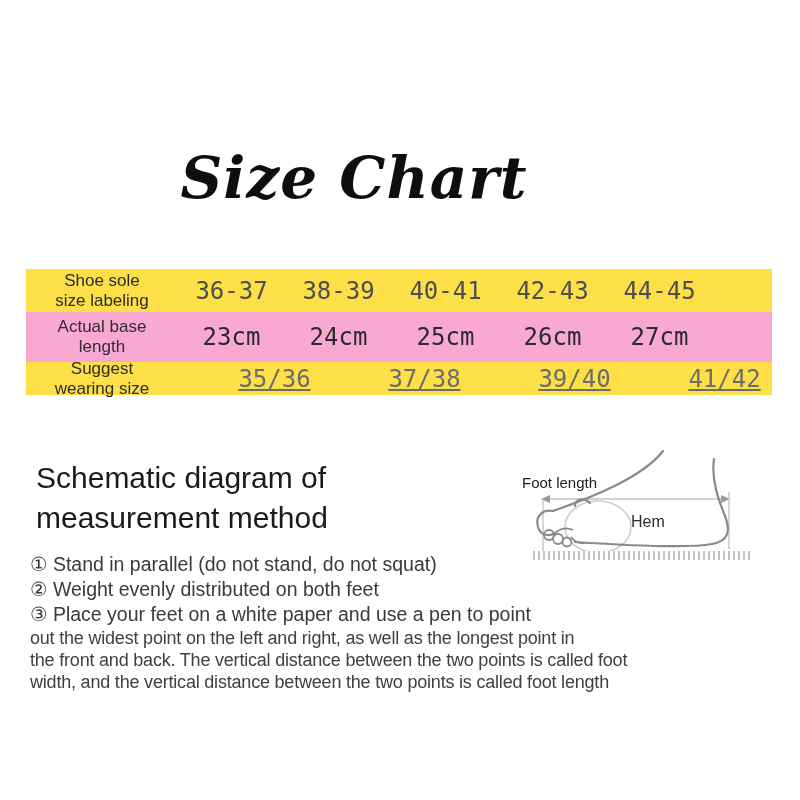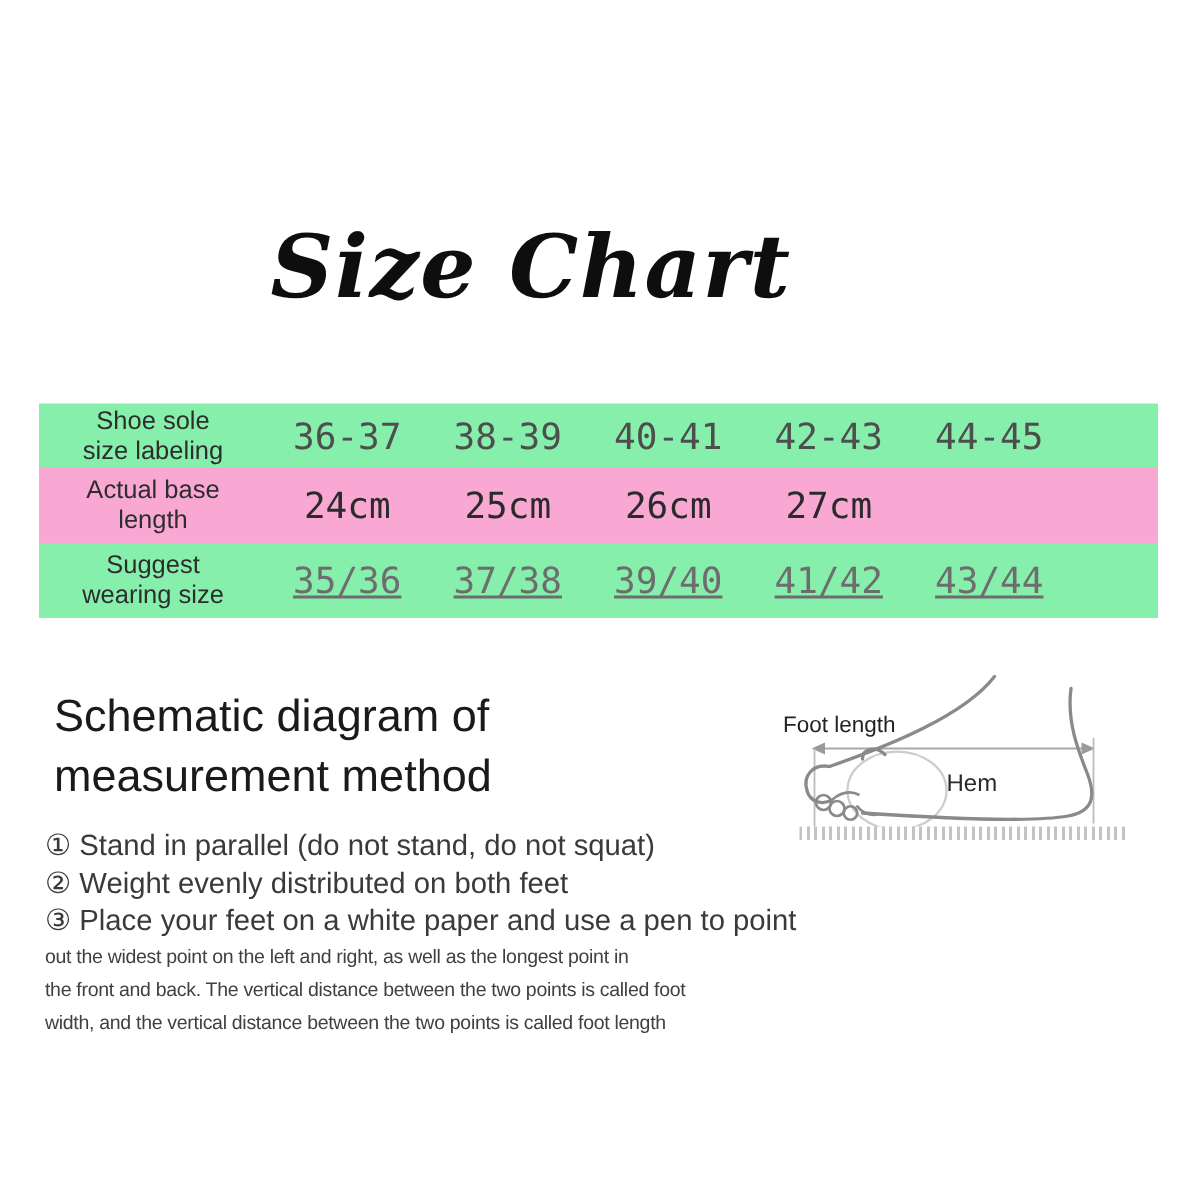--- a/index.html
+++ b/index.html
@@ -9,43 +9,43 @@
   }
   
   .title{
     position:absolute;top:144px;left:0;width:708px;text-align:center;
     font-family:"DejaVu Serif",serif;font-style:italic;font-weight:bold;
     font-size:58px;color:#0e0e0e;letter-spacing:1px;
   }
   
   .size-table{position:absolute;left:26px;top:269px;width:746px;}
   .trow{display:flex;align-items:center;width:746px;}
-  .trow.gray{background:#86efac;}
+  .trow.gray{background:#fde047;}
   .trow.white{background:#f9a8d4;}
-  .r1{height:43px;} .r2{height:50px;} .r3{height:50px;}
+  .r1{height:43px;} .r2{height:50px;} .r3{height:33px;gap:43px;}
   .label-cell{
     width:152px;text-align:center;font-size:17px;line-height:20px;
     color:#2d2d2d;flex:none;
   }
   .val-cell{
     width:107px;flex:none;text-align:center;
     font-family:"DejaVu Sans Mono",monospace;font-size:24px;
   }
   .r1 .val-cell{color:#4e4e4e;}
   .r2 .val-cell{color:#2b2b2b;}
   .r3 .val-cell{color:#6d6d6d;text-decoration:underline;}
   
   .heading{
     position:absolute;left:36px;top:458px;
     font-size:30px;line-height:40px;color:#1a1a1a;
   }
   
   .instructions{position:absolute;left:30px;top:552px;width:750px;color:#3a3a3a;}
   .step-line{font-size:19.5px;line-height:25px;}
-  .cont-line{font-size:13px;line-height:22px;letter-spacing:-0.2px;color:#404040;}
+  .cont-line{font-size:18px;line-height:22px;letter-spacing:-0.2px;color:#404040;}
   
   .foot-svg{position:absolute;left:505px;top:443px;}
   .ground-hatch{
     position:absolute;left:533px;top:551px;width:218px;height:9px;
     background:repeating-linear-gradient(90deg,#c3c3c3 0px,#c3c3c3 2px,#ffffff 2px,#ffffff 5px);
   }
 </style>
 </head>
 <body>
 
@@ -63,20 +63,21 @@
     <div class="val-cell">40-41</div>
     <div class="val-cell">42-43</div>
     <div class="val-cell">44-45</div>
   </div>
 
   <div class="trow white r2">
     <div class="label-cell">
       <span>Actual base</span><br>
       <span>length</span>
     </div>
+    <div class="val-cell">23cm</div>
     <div class="val-cell">24cm</div>
     <div class="val-cell">25cm</div>
     <div class="val-cell">26cm</div>
     <div class="val-cell">27cm</div>
   </div>
 
   <div class="trow gray r3">
     <div class="label-cell">
       <span>Suggest</span><br>
       <span>wearing size</span>

